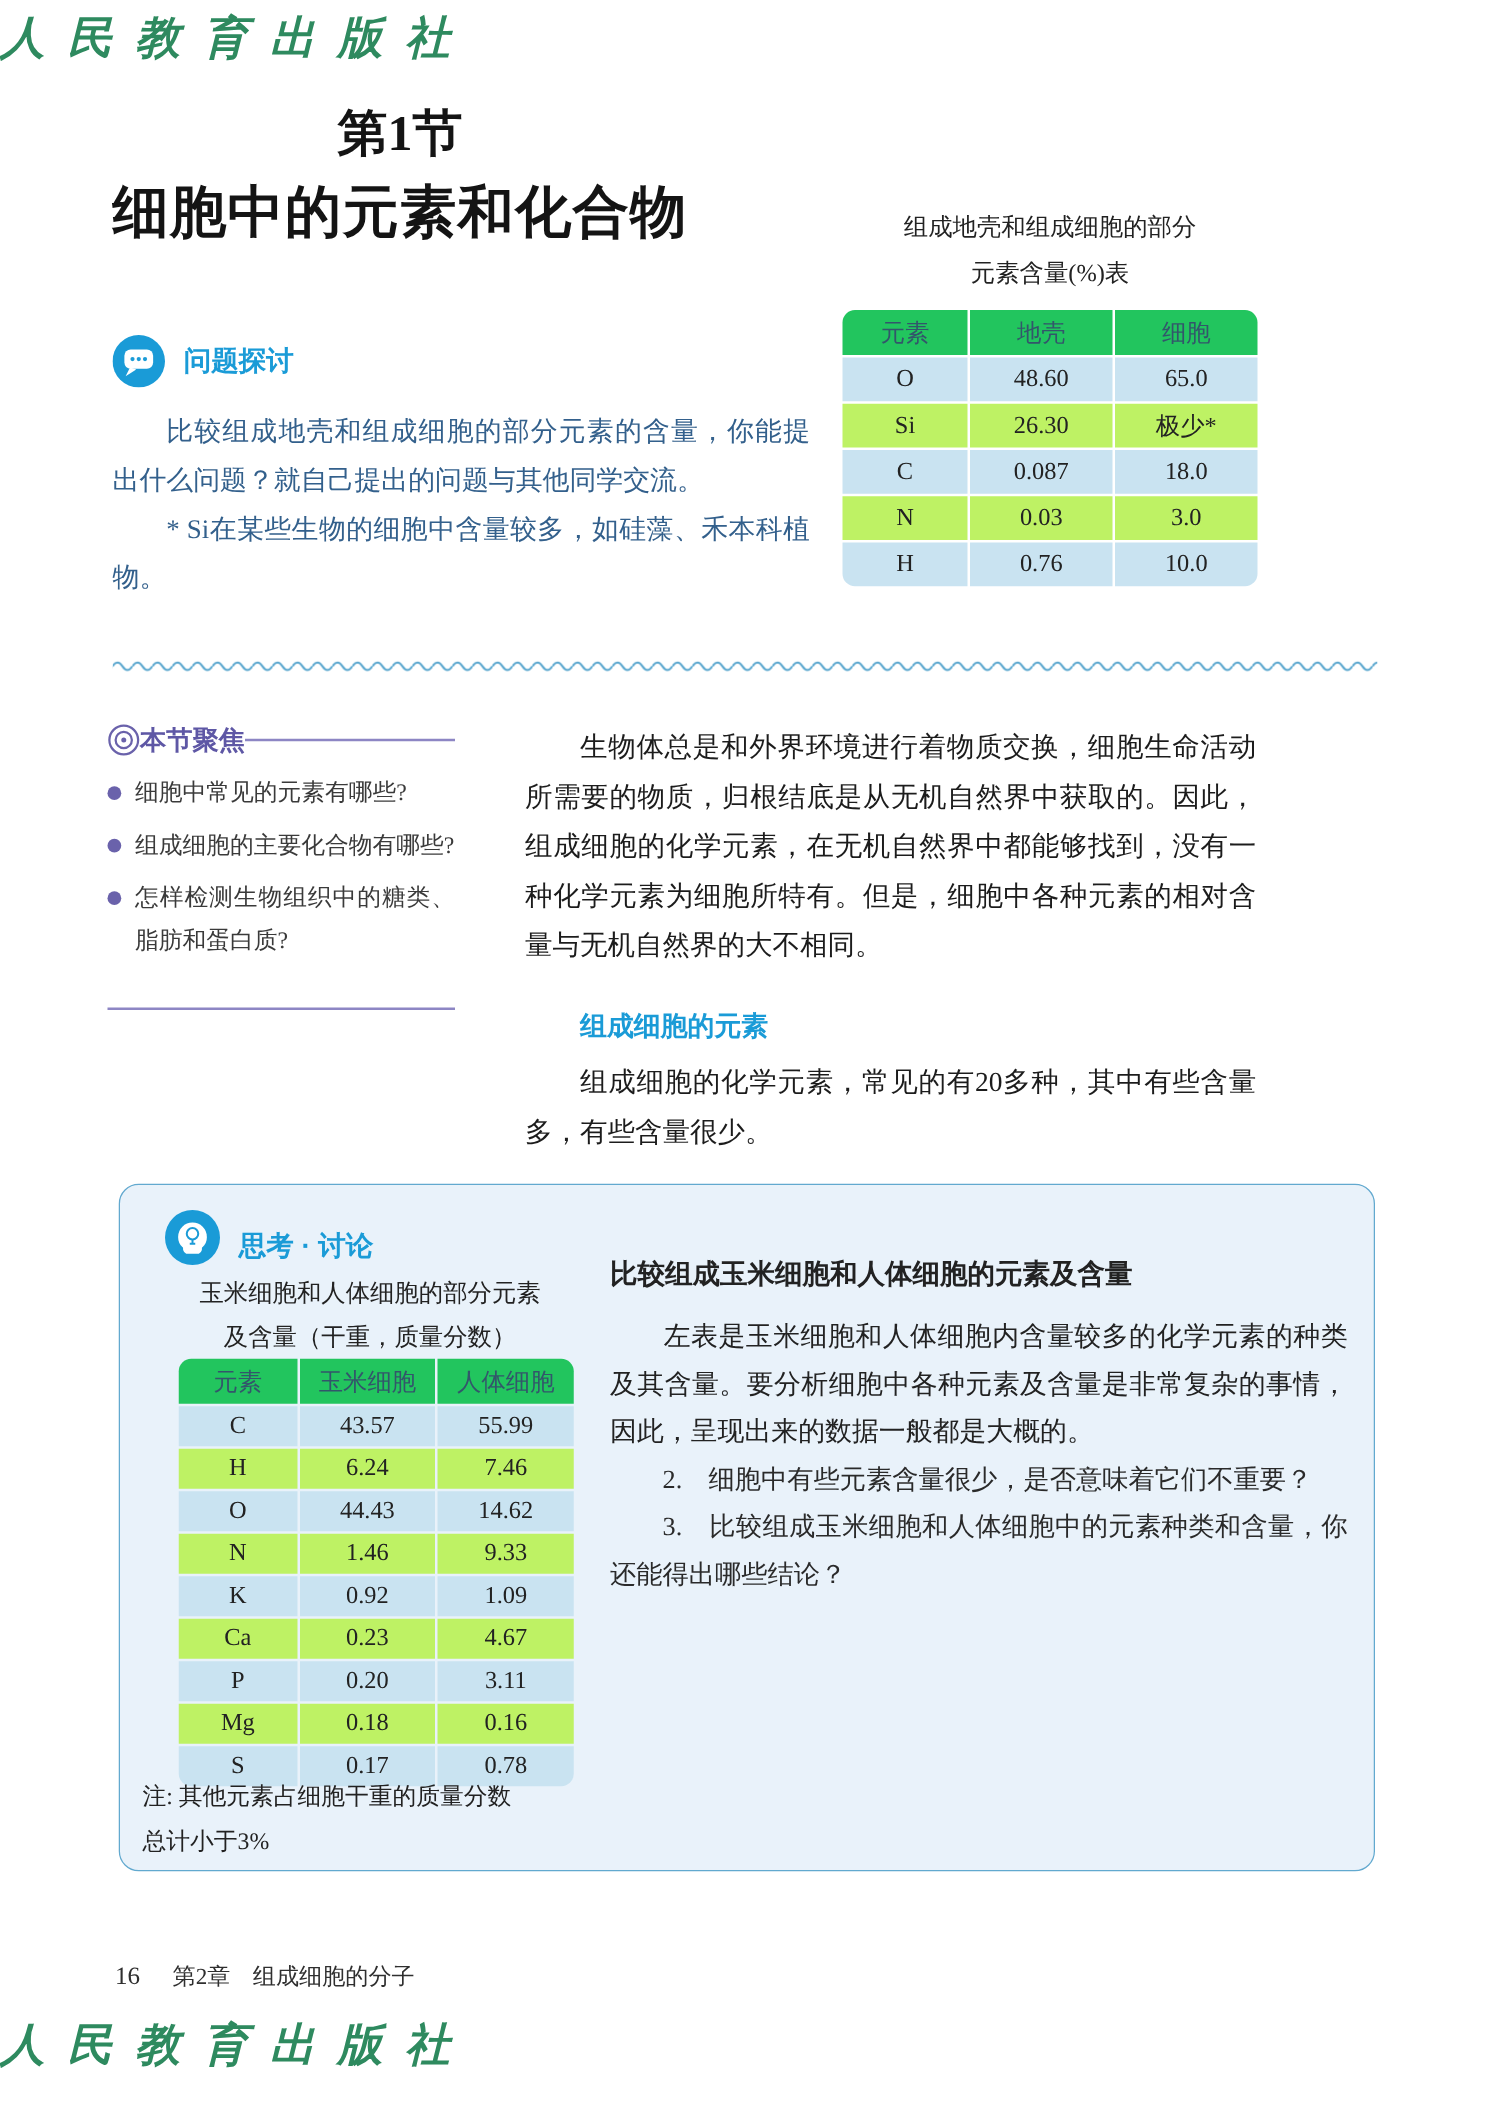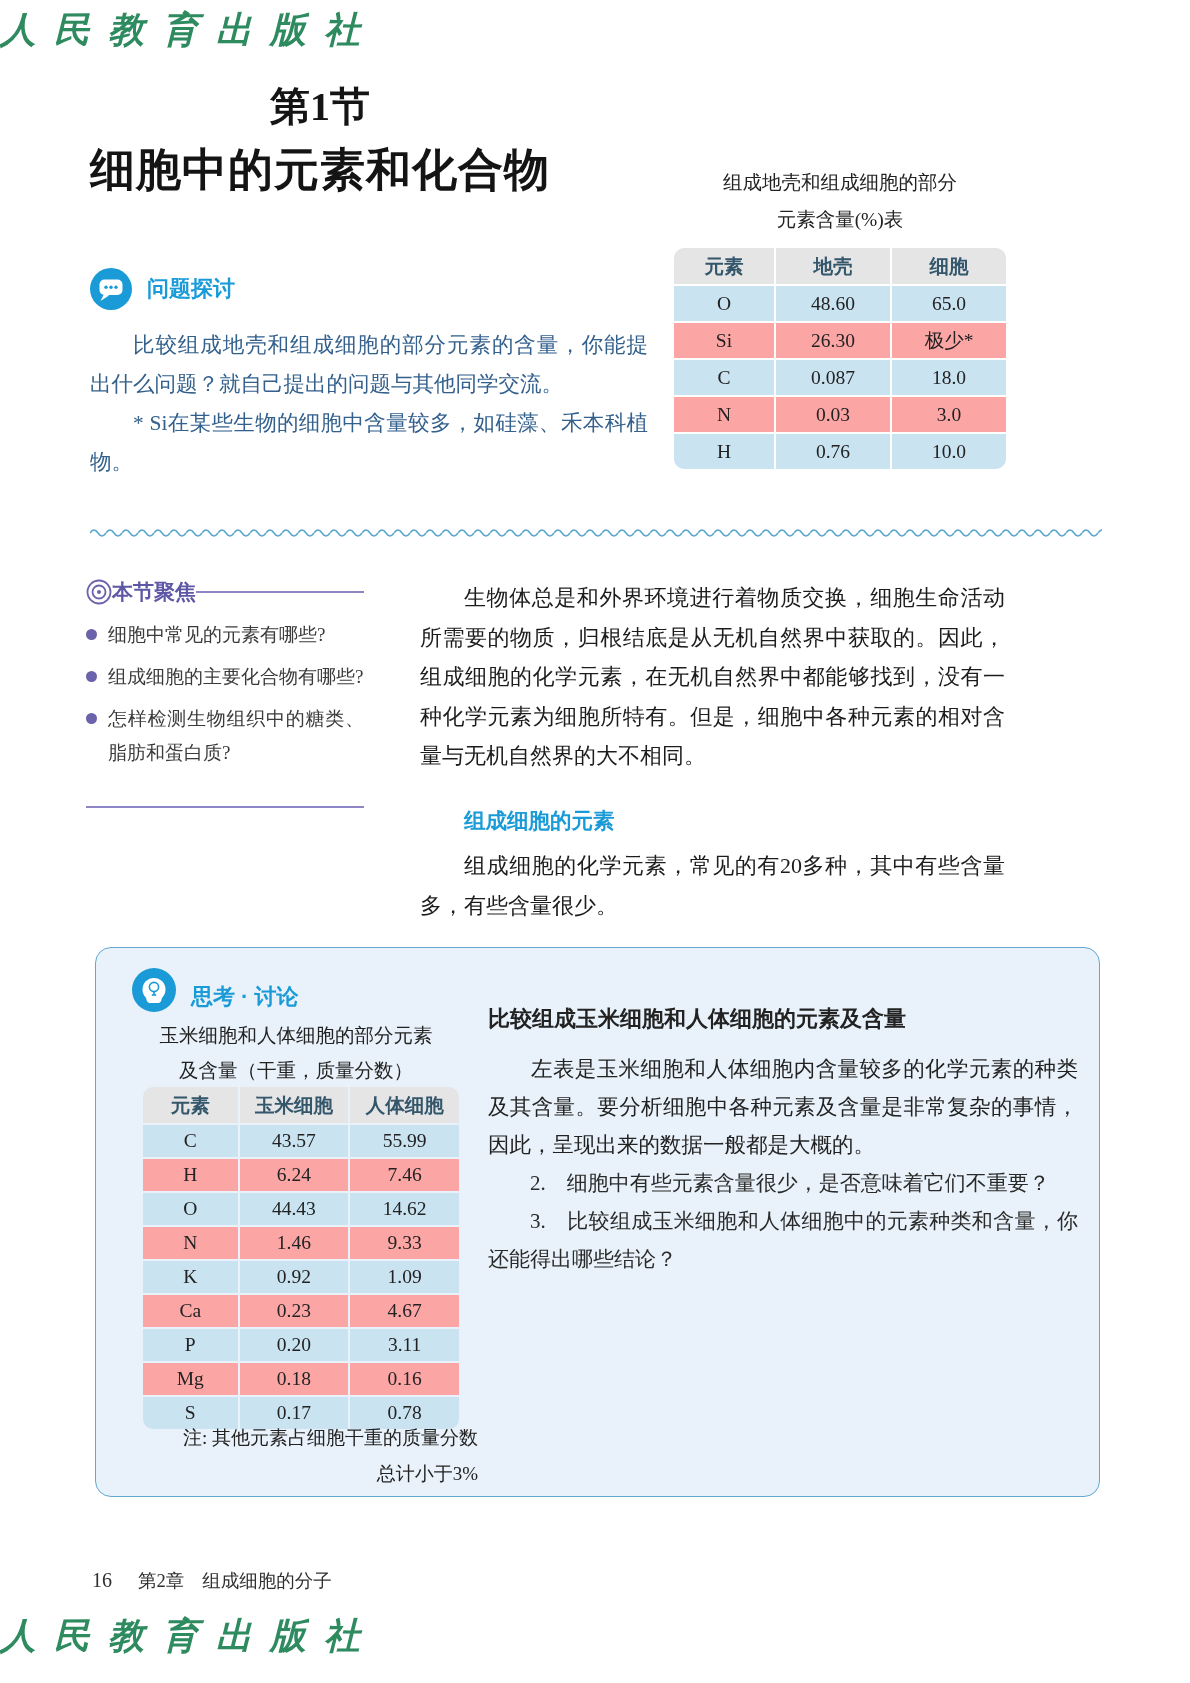--- a/index.html
+++ b/index.html
@@ -13,24 +13,24 @@
   .logo-bottom { top:1612px; }
 
   
   .section-title { position:absolute; left:90px; top:82px; font-weight:bold; color:#141414; }
   .section-title .t1 { font-size:40px; line-height:50px;text-align:center; }
   .section-title .t2 { font-size:45px; line-height:56px; margin-top:10px; letter-spacing:1px; }
 
   
   table.blue-table { border-collapse:separate; border-spacing:2px; width:100%; text-align:center;
                      font-size:19.5px; color:#222; }
-  .blue-table th { background:#e5e5e5; color:#33566b; font-weight:bold; height:34px; }
+  .blue-table th { background:#22c55e; color:#33566b; font-weight:normal; height:34px; }
   .blue-table td { height:33px; }
   .blue-table tr.dark td { background:#c9e3f1; }
-  .blue-table tr.light td { background:#fca5a5; }
+  .blue-table tr.light td { background:#bef264; }
   .blue-table thead th:first-child { border-top-left-radius:10px; }
   .blue-table thead th:last-child { border-top-right-radius:10px; }
   .blue-table tbody tr:last-child td:first-child { border-bottom-left-radius:10px; }
   .blue-table tbody tr:last-child td:last-child { border-bottom-right-radius:10px; }
   table.compact td { height:30px; }
 
   .crust { position:absolute; left:672px; top:164px; width:336px; }
   .crust .cap { text-align:center; font-size:19.5px; line-height:37px; color:#222; }
   .crust table { margin-top:8px; }
 
@@ -61,21 +61,21 @@
   .main-para2 { position:absolute; left:420px; top:846px; width:585px; font-size:22px; line-height:39.5px;
                 text-align:justify; text-indent:2em; color:#1c1c1c; margin:0; }
 
   
   .think-box { position:absolute; left:95px; top:947px; width:1003px; height:548px; background:#e9f2fa;
                border:1.5px solid #62a9cf; border-radius:16px; }
   .tb-head { position:absolute; left:36px; top:20px; display:flex; align-items:flex-end; gap:15px; }
   .tb-cap { position:absolute; left:18px; top:70px; width:364px; text-align:center; font-size:19.5px;
             line-height:35px; color:#222; }
   .tb-table { position:absolute; left:45px; top:137px; width:320px; }
-  .tb-note { position:absolute; left:18px; top:472px; width:364px; text-align:right; font-size:19px;
+  .tb-note { position:absolute; left:18px; top:472px; width:364px; text-align:left; font-size:19px;
              line-height:36px; color:#222; }
   .tb-right { position:absolute; left:392px; top:56px; width:590px; }
   .tb-right-title { text-align:left; font-family:"Liberation Sans",sans-serif; font-weight:bold;
                     font-size:22px; color:#222; margin-bottom:16px; }
   .tb-right-para { font-size:21.5px; line-height:38px; text-align:justify; text-indent:2em; color:#222; margin:0; }
   .tb-discuss-label { font-family:"Liberation Sans",sans-serif; font-weight:bold; font-size:21px;
                       color:#222; margin:9px 0 5px 44px; }
   .tb-discuss-item { font-size:21px; line-height:38px; text-align:justify; text-indent:2em; color:#2a2a2a; margin:0; }
 
   

